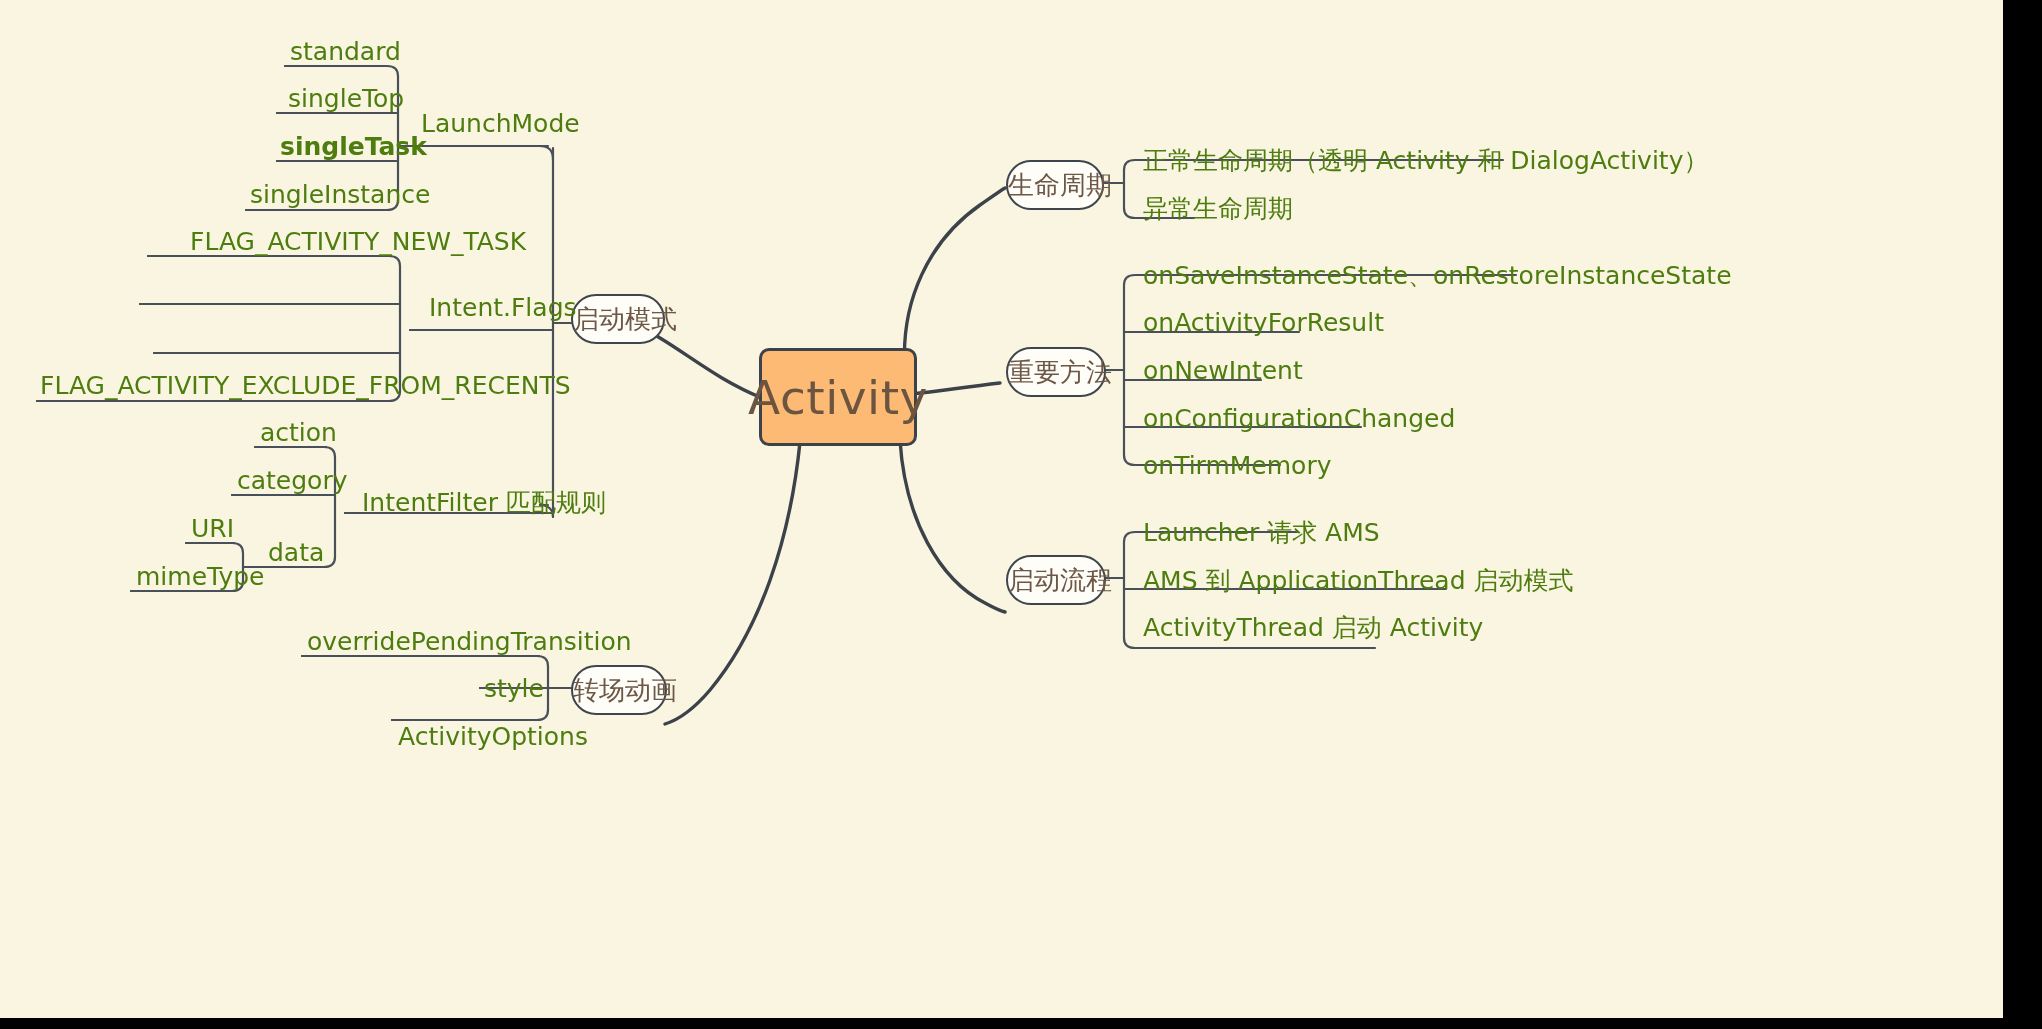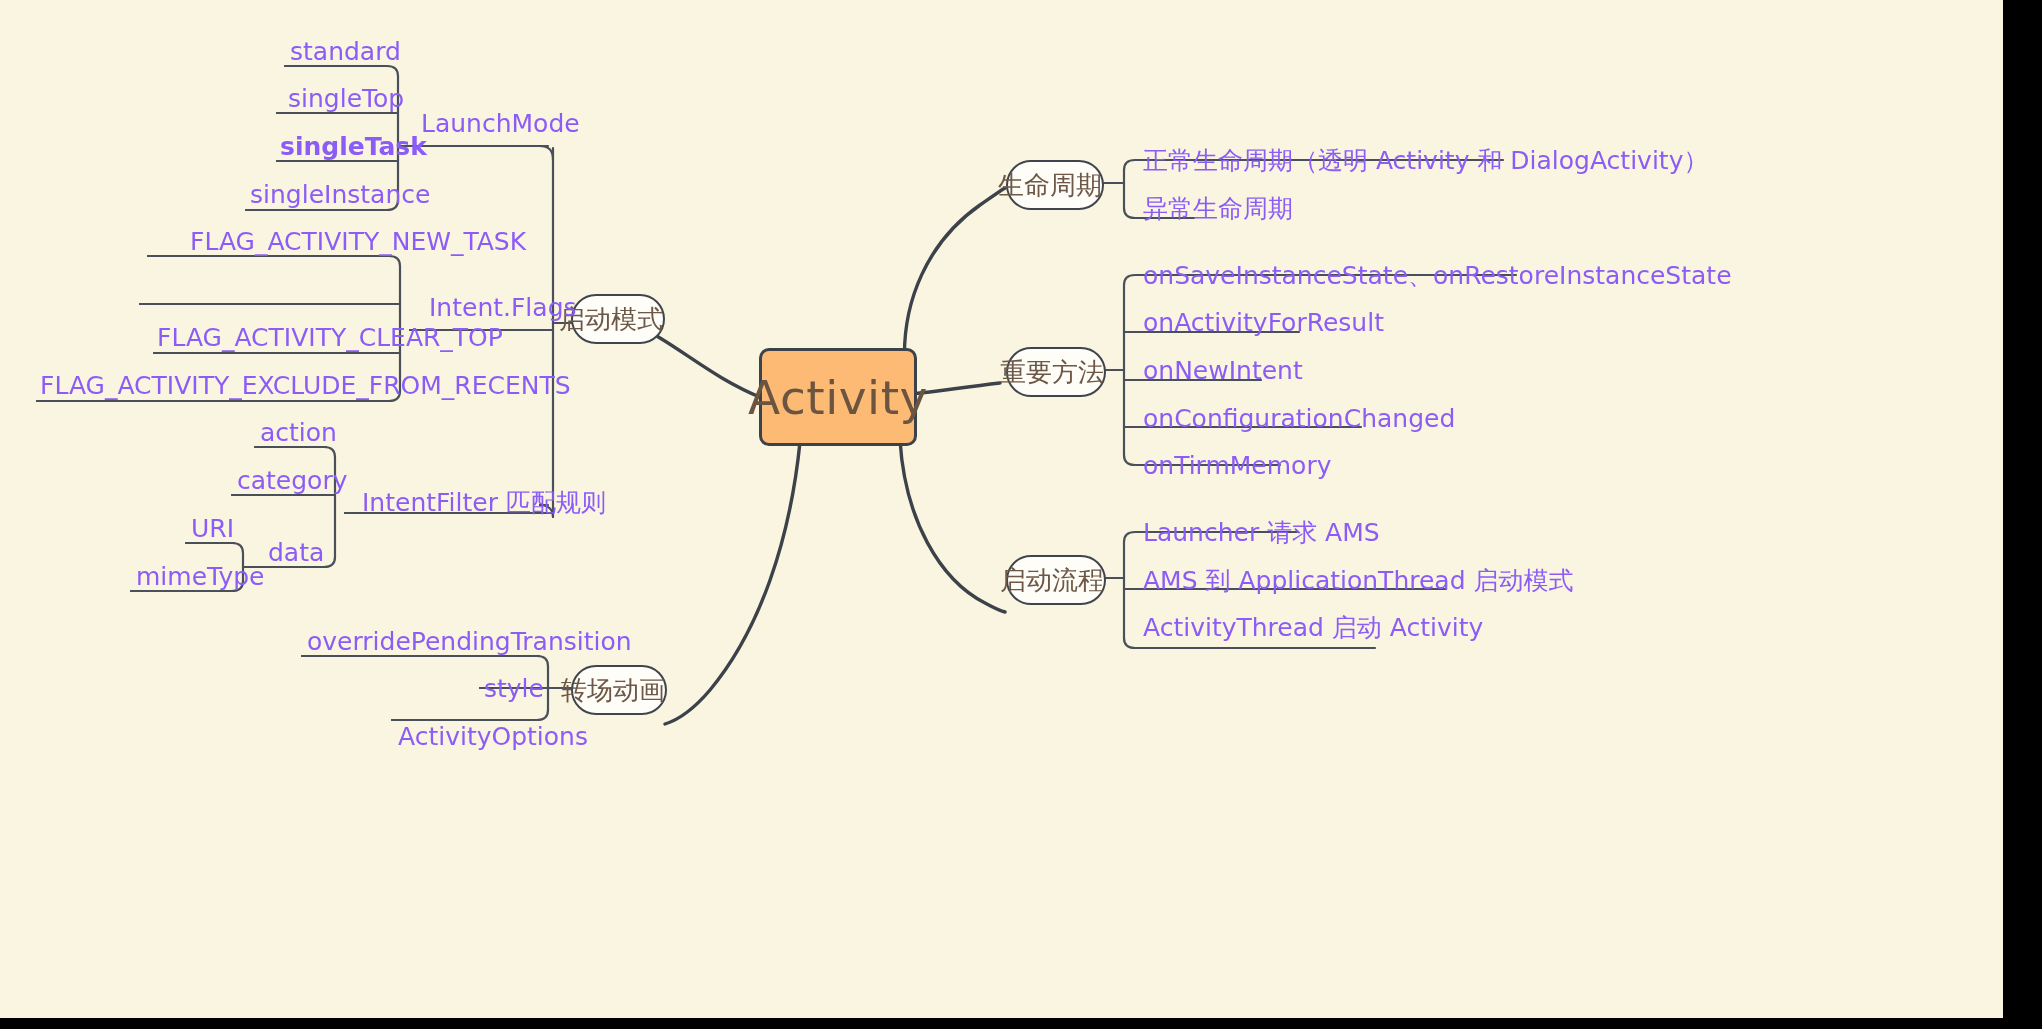--- a/index.html
+++ b/index.html
@@ -25,31 +25,31 @@
     display:flex;align-items:center;justify-content:center;
     background:#fdba74;
     border:3px solid #3c4249;
     border-radius:10px;
     font-size:47px;
     color:#6b5540;
     letter-spacing:.5px;
   }
   
   .pill{
-    display:flex;align-items:center;justify-content:flex-end;
+    display:flex;align-items:center;justify-content:flex-start;
     background:#fffdf7;
     border:2px solid #3f454c;
     border-radius:999px;
     font-size:26px;
     color:#6d5847;
   }
   
   .leaf{
     font-size:25px;
-    color:#8b5cf6;
+    color:#4d7c0f;
     line-height:1;
   }
 </style>
 </head>
 <body>
 
 <div id="canvas">
   <div id="board">
 
     <svg id="wires" viewBox="0 0 2003 1018" preserveAspectRatio="none">
@@ -197,23 +197,20 @@
     <div class="node leaf" style="left:280px;top:134px;font-weight:bold;">
       <span>singleTask</span>
     </div>
     <div class="node leaf" style="left:250px;top:182px;">
       <span>singleInstance</span>
     </div>
 
     <div class="node leaf" style="left:190px;top:229px;text-align:center;">
       <span>FLAG_ACTIVITY_NEW_TASK</span>
     </div>
-    <div class="node leaf" style="left:157px;top:325px;">
-      <span>FLAG_ACTIVITY_CLEAR_TOP</span>
-    </div>
     <div class="node leaf" style="left:40px;top:373px;">
       <span>FLAG_ACTIVITY_EXCLUDE_FROM_RECENTS</span>
     </div>
 
     <div class="node leaf" style="left:260px;top:420px;">
       <span>action</span>
     </div>
     <div class="node leaf" style="left:237px;top:468px;">
       <span>category</span>
     </div>

